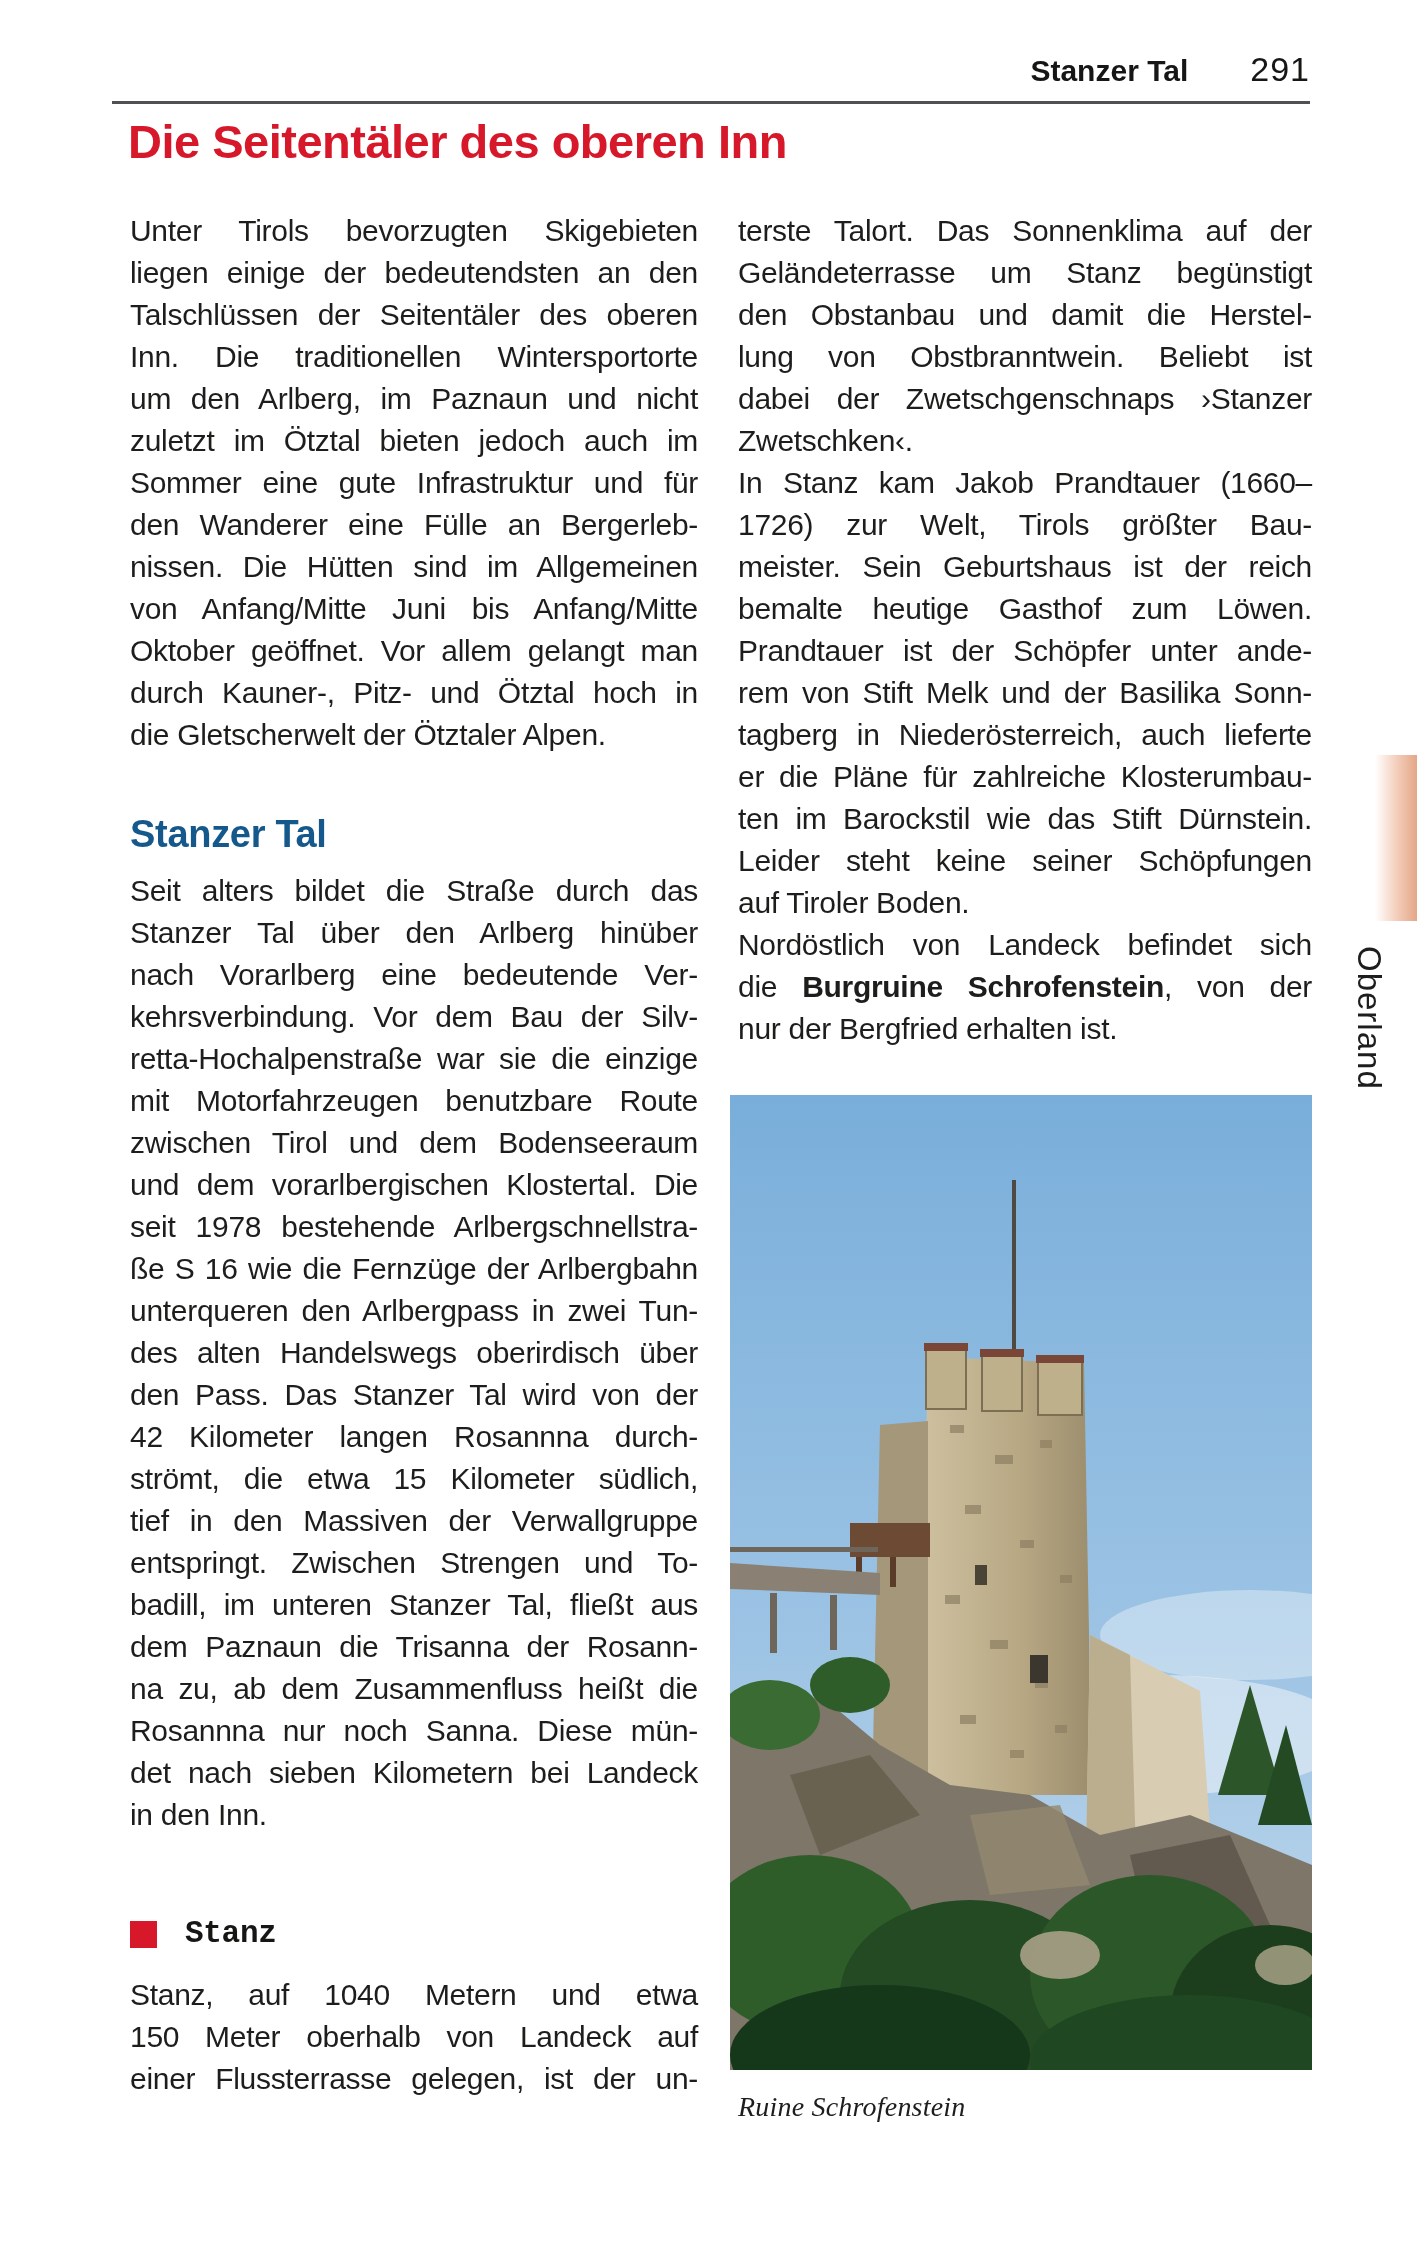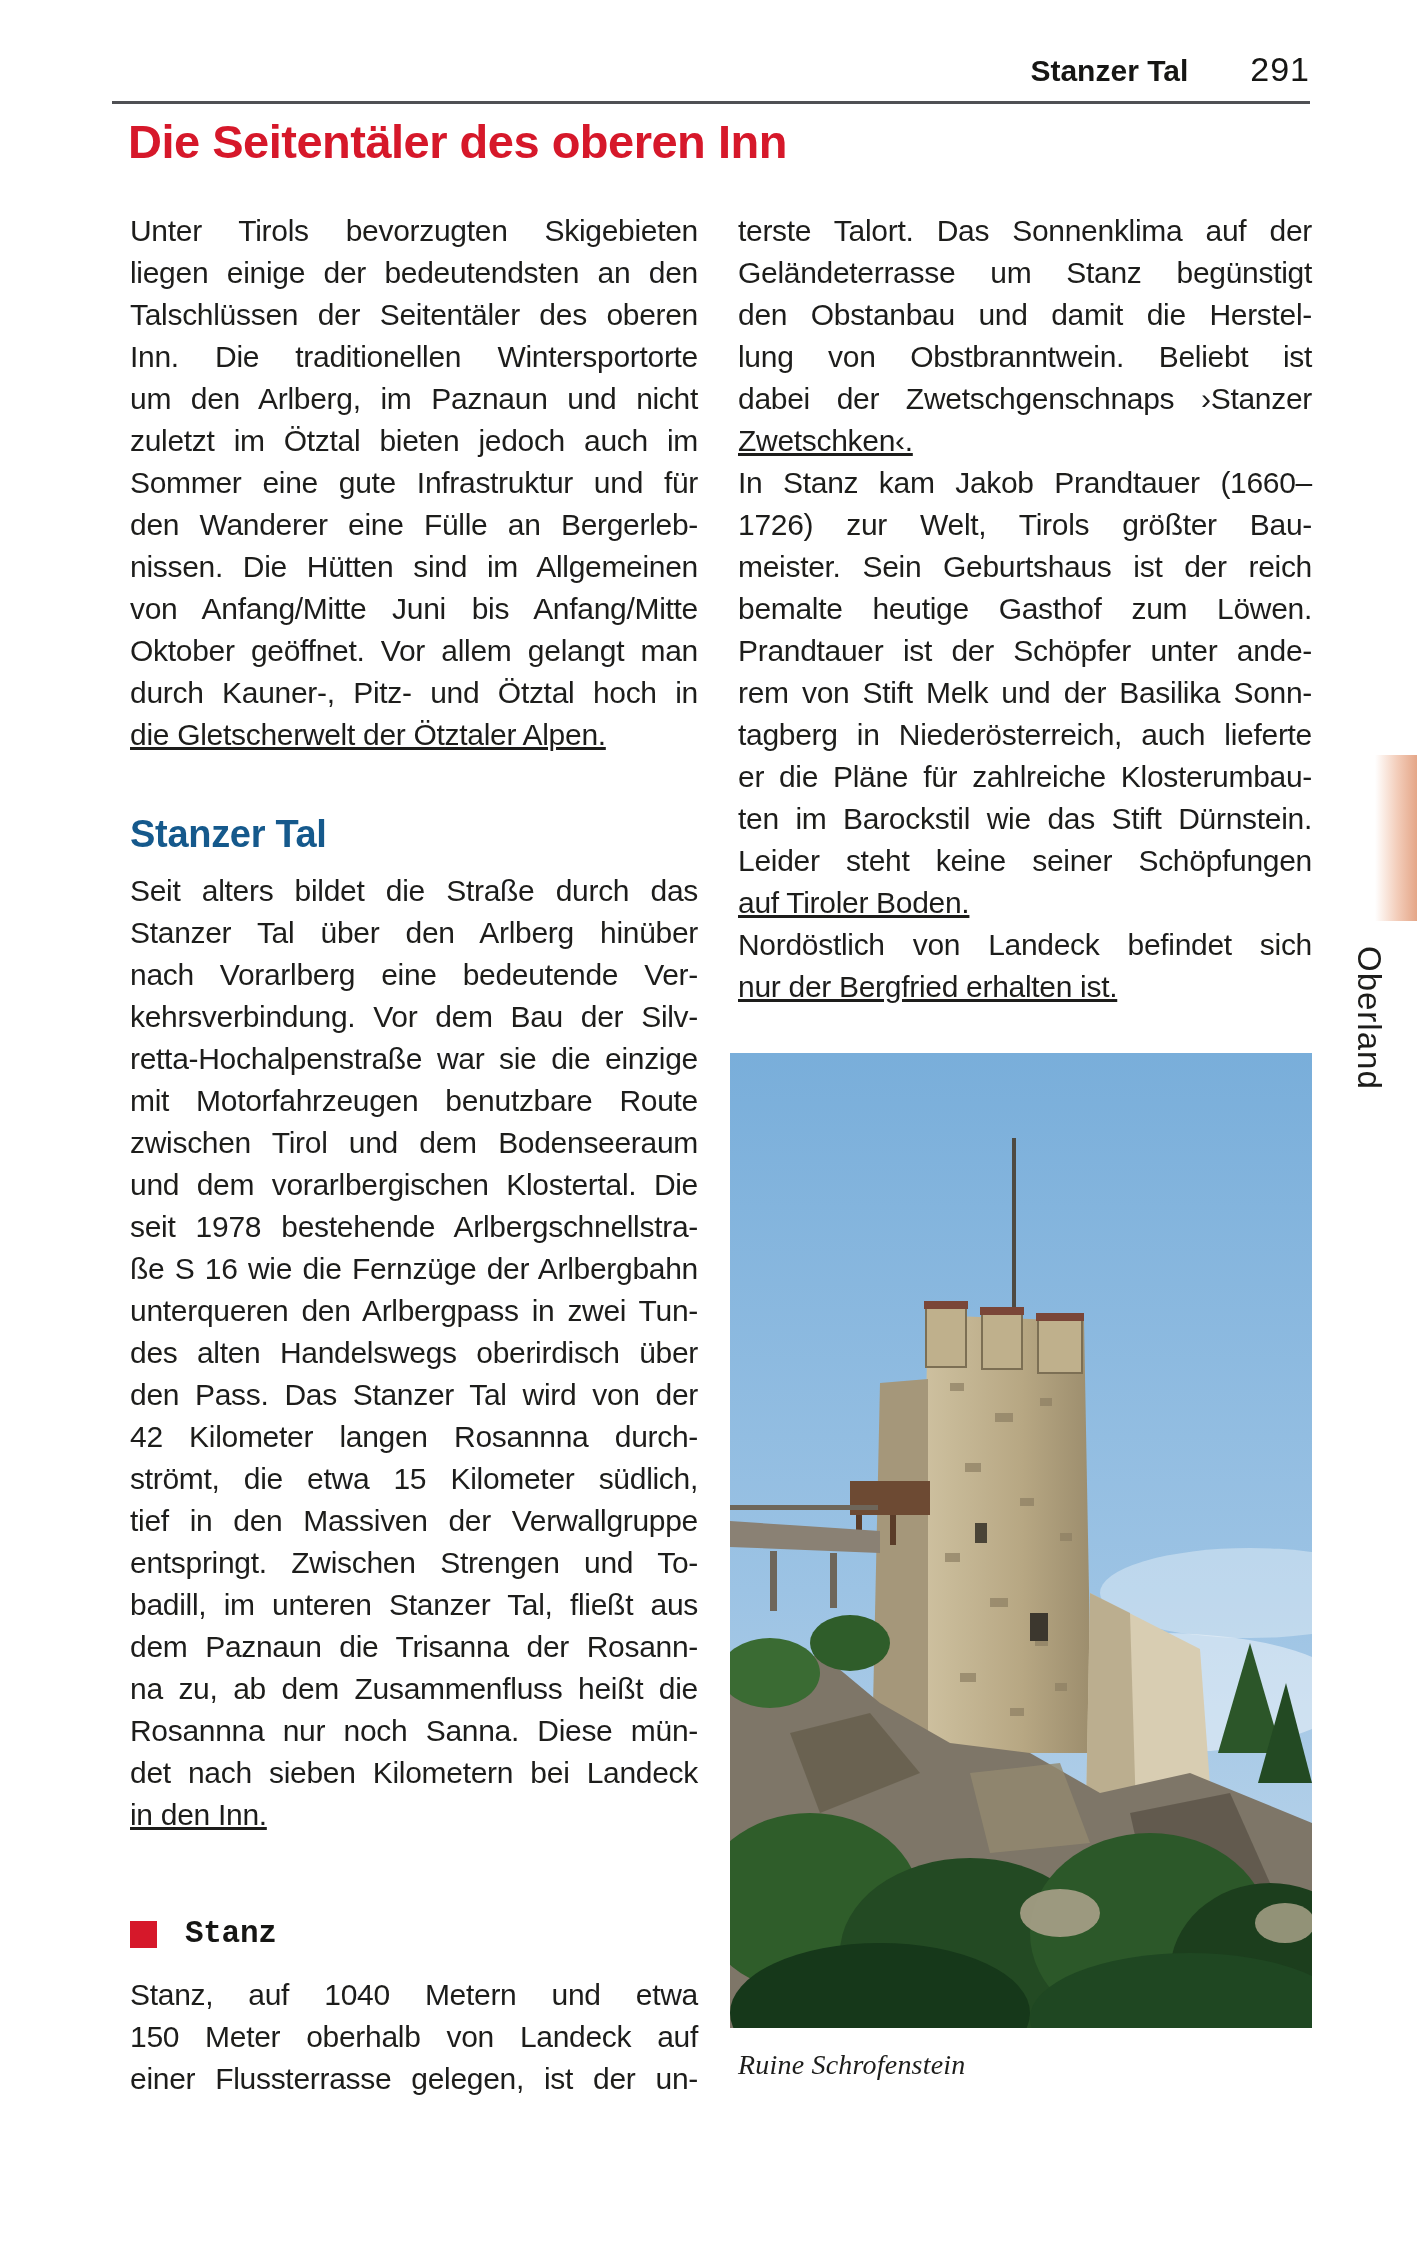--- a/index.html
+++ b/index.html
@@ -18,21 +18,21 @@
   
   .title{
     position:absolute;top:114px;left:128px;width:1180px;
     font-size:47px;font-weight:700;letter-spacing:-0.5px;color:#d6182a;
   }
   
   .col{position:absolute;top:210px;font-size:30px;line-height:42px;letter-spacing:-0.3px;}
   .col-left{left:130px;width:568px;}
   .col-right{left:738px;width:574px;}
   .tline{text-align:justify;text-align-last:justify;white-space:nowrap;}
-  .tline-last{text-align-last:left;text-decoration:underline;}
+  .tline-last{text-align-last:left;}
   .subhead{
     font-size:38px;line-height:44px;font-weight:700;color:#15598c;
     margin-top:56px;margin-bottom:14px;letter-spacing:-0.3px;
   }
   .entryhead{
     display:flex;align-items:center;gap:28px;margin-top:76px;height:44px;font-family:Liberation Mono, monospace;
   }
   .entryhead .sq{width:27px;height:27px;background:#d6182a;flex:0 0 auto;}
   .entryhead .lbl{font-size:31px;font-weight:700;color:#161614;}
   .entrylines{margin-top:18px;}
@@ -137,20 +137,23 @@
         <div class="tline">Prandtauer ist der Schöpfer unter ande-</div>
         <div class="tline">rem von Stift Melk und der Basilika Sonn-</div>
         <div class="tline">tagberg in Niederösterreich, auch lieferte</div>
         <div class="tline">er die Pläne für zahlreiche Klosterumbau-</div>
         <div class="tline">ten im Barockstil wie das Stift Dürnstein.</div>
         <div class="tline">Leider steht keine seiner Schöpfungen</div>
         <div class="tline tline-last">auf Tiroler Boden.</div>
       </div>
     <div>
       <div class="tline">Nordöstlich von Landeck befindet sich</div>
+      <div class="tline">
+        <span>die </span><span class="boldword">Burgruine Schrofenstein</span><span>, von der</span>
+      </div>
       <div class="tline tline-last">nur der Bergfried erhalten ist.</div>
     </div>
 
     <svg class="photo" viewBox="0 0 582 975" xmlns="http://www.w3.org/2000/svg" preserveAspectRatio="none">
       <defs>
         <linearGradient id="sky" x1="0" y1="0" x2="0" y2="1">
           <stop offset="0" stop-color="#79aeda"></stop>
           <stop offset="0.55" stop-color="#9cc3e4"></stop>
           <stop offset="1" stop-color="#c3d9ec"></stop>
         </linearGradient>

